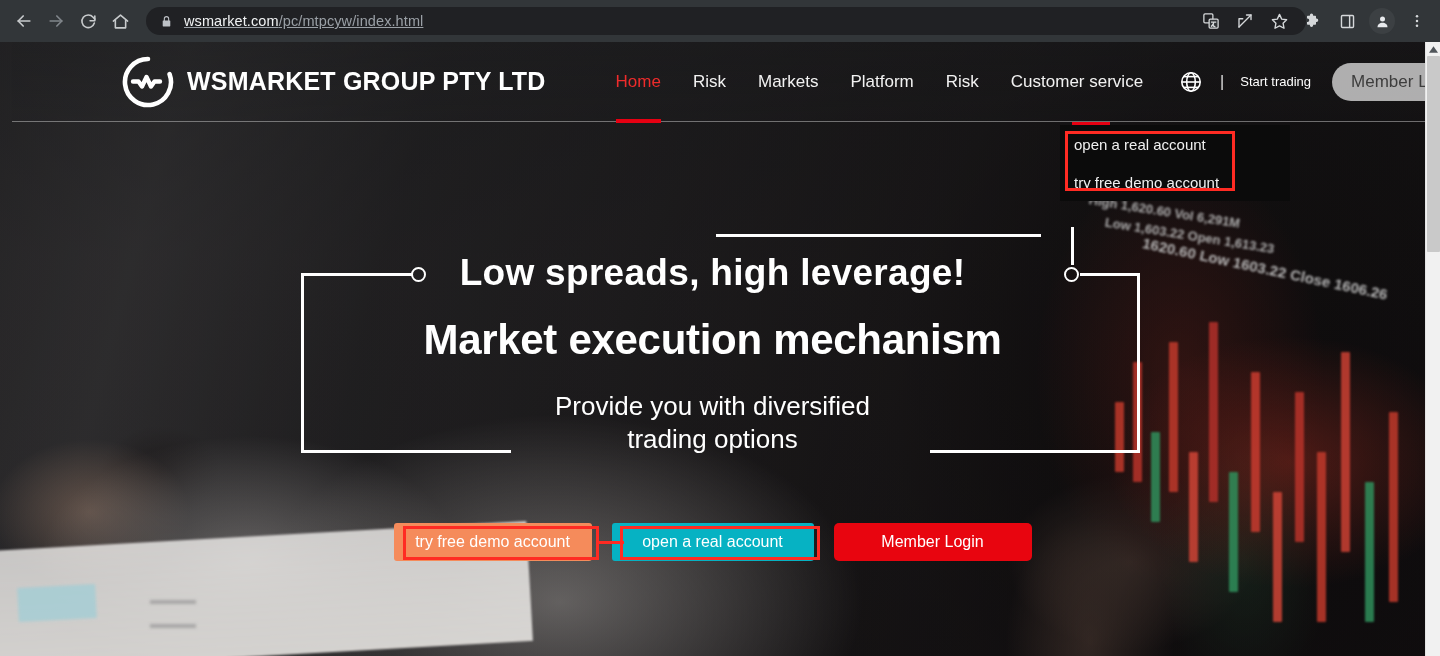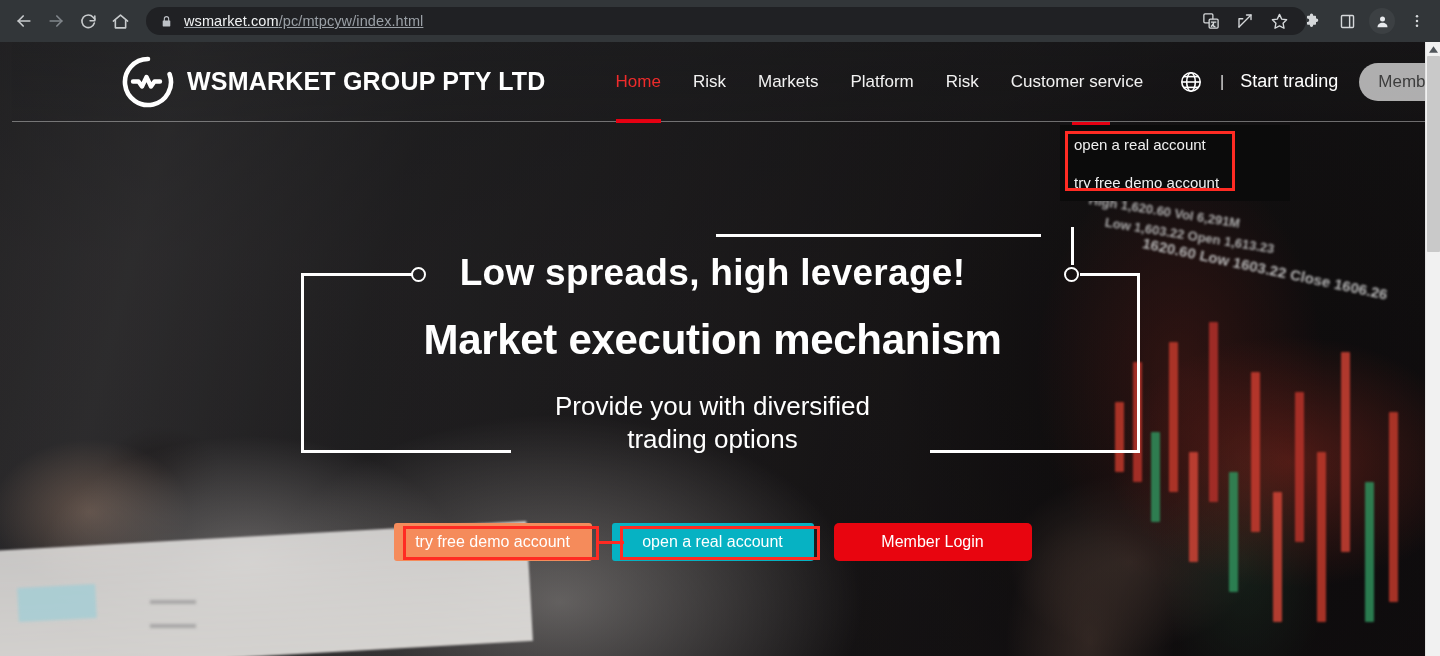--- a/index.html
+++ b/index.html
@@ -159,21 +159,21 @@
     content: "";
     position: absolute;
     left: 16px; right: 16px; bottom: -1px;
     height: 4px;
     background: #e60012;
   }
   .header-right { display: flex; align-items: center; margin-left: 20px; }
   .globe-icon { width: 24px; height: 24px; color: #ffffff; flex: none; }
   .divider-pipe { color: #e0e0e0; font-size: 16px; margin: 0 16px 0 17px; }
   .start-trading {
-    color: #ffffff; font-size: 18px; white-space: nowrap; cursor: pointer;
+    color: #ffffff; font-size: 13px; white-space: nowrap; cursor: pointer;
   }
   .member-login-pill {
     margin-left: 21px;
     background: rgba(214,214,214,.80);
     color: #3d3d3d;
     font-size: 17px;
     border-radius: 20px;
     padding: 9px 19px;
     white-space: nowrap;
     cursor: pointer;

